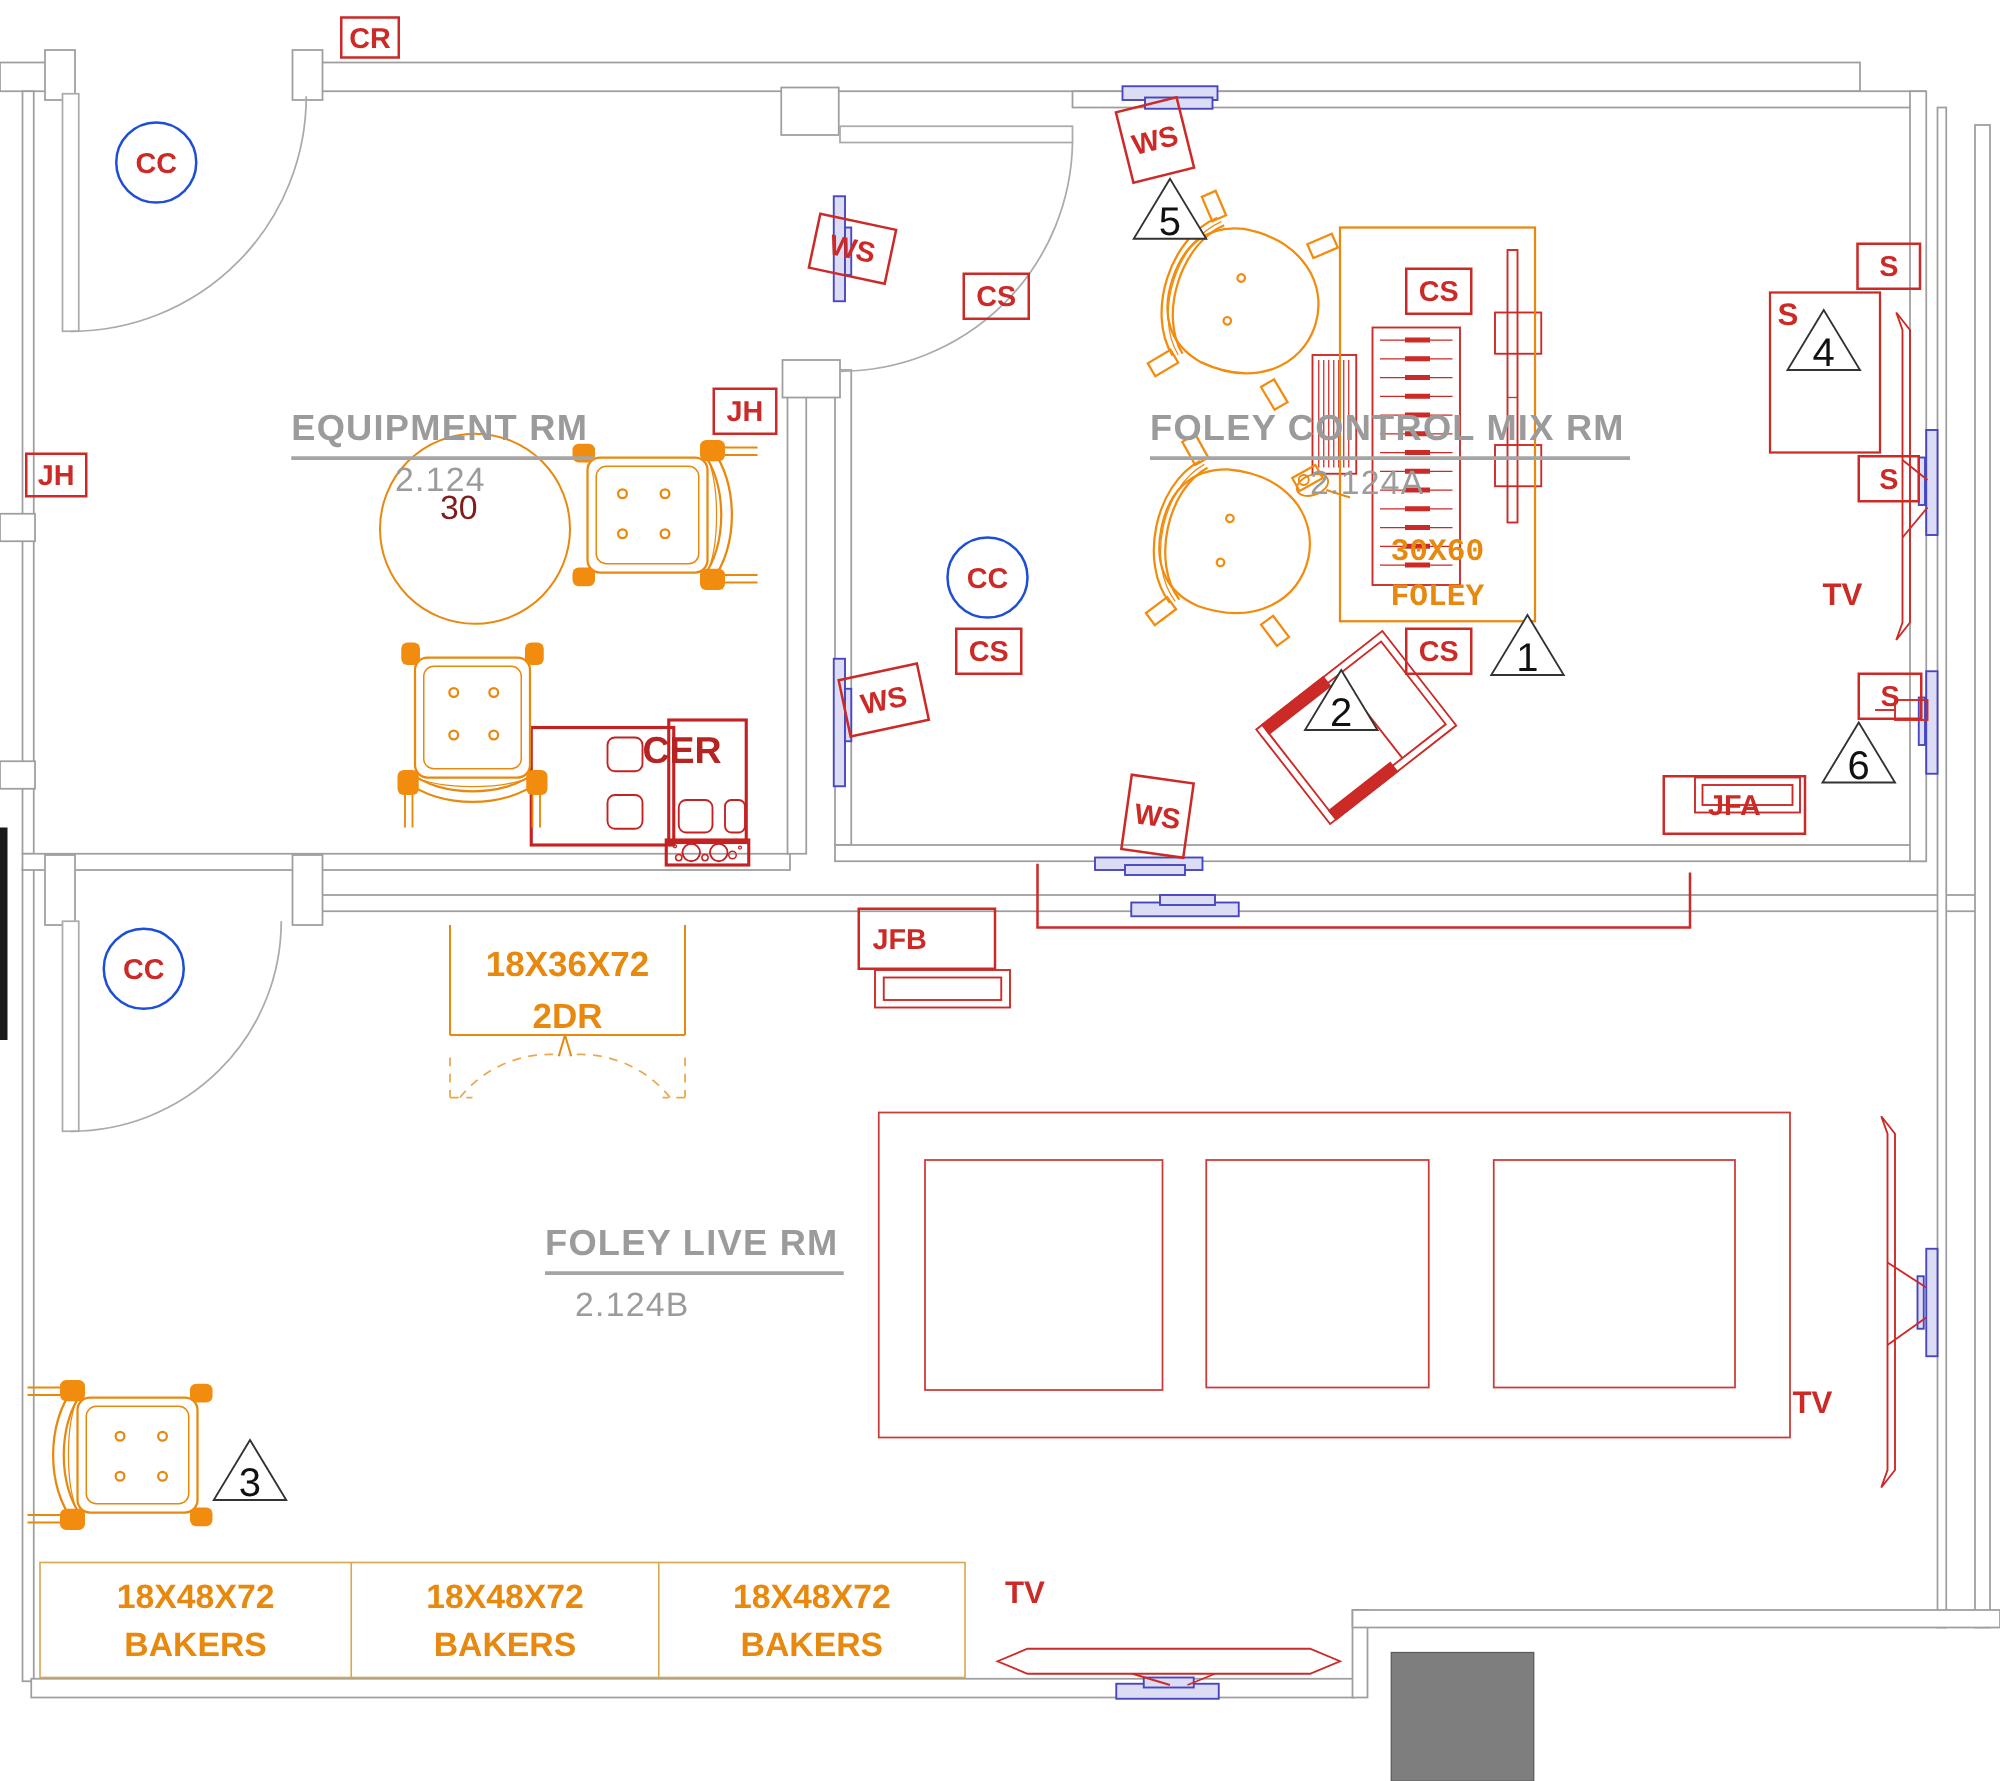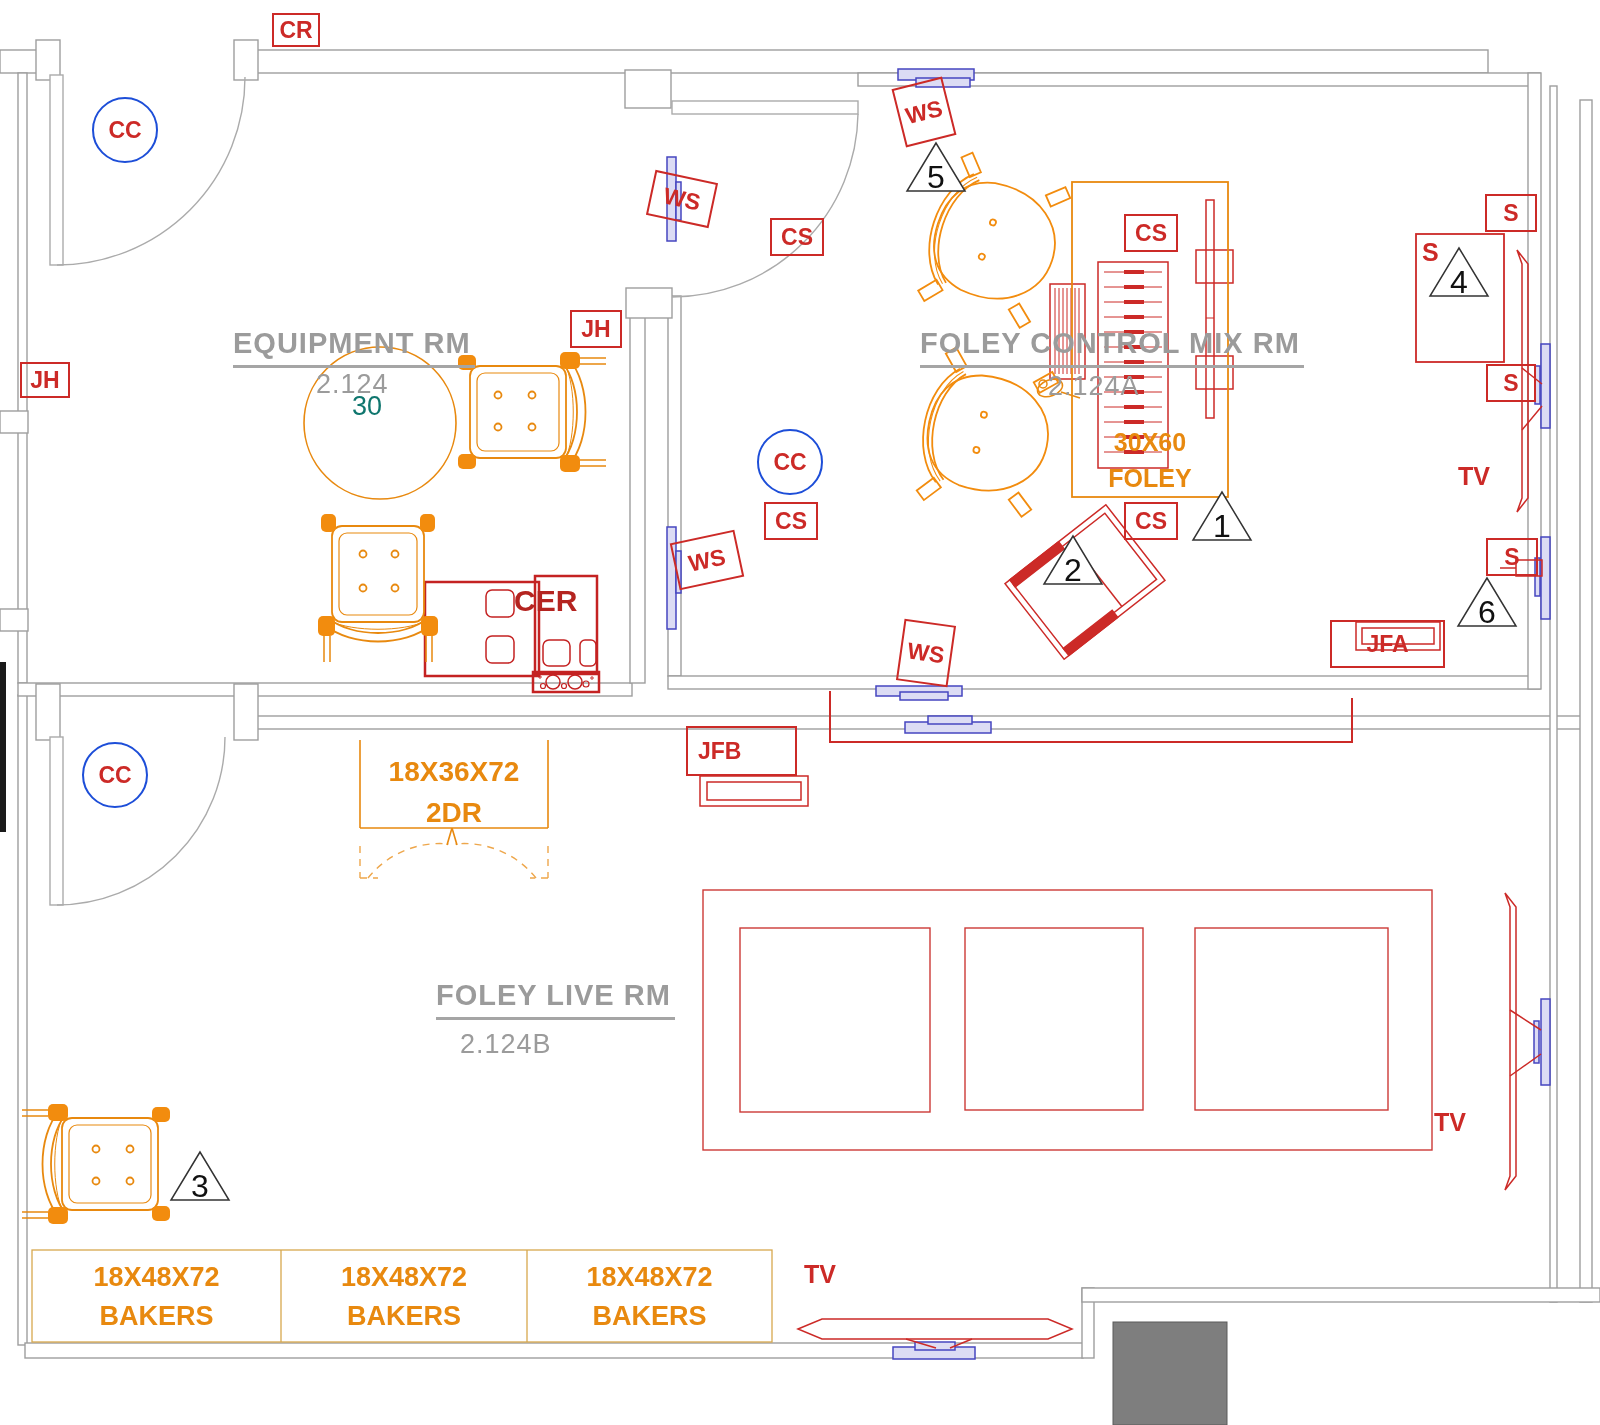--- a/index.html
+++ b/index.html
@@ -7,21 +7,21 @@
         font-family:"Liberation Sans",sans-serif;overflow:hidden;}
   .plan svg.linework{position:absolute;left:0;top:0;}
   .tag{position:absolute;border:2px solid #cc2a27;color:#cc2a27;display:flex;
        align-items:center;justify-content:center;font-weight:bold;font-size:23px;
        background:transparent;box-sizing:border-box;}
   .tag.rot{transform-origin:center center;}
   .ctag{position:absolute;width:66px;height:66px;border:2px solid #1d4ed8;border-radius:50%;
         color:#cc2a27;display:flex;align-items:center;justify-content:center;
         font-weight:bold;font-size:23px;box-sizing:border-box;}
   .ptext{position:absolute;color:#cc2a27;font-weight:bold;white-space:nowrap;}
-  .otext{position:absolute;color:#0f766e;font-weight:bold;white-space:nowrap;}
+  .otext{position:absolute;color:#7f1d1d;font-weight:bold;white-space:nowrap;}
   .room-title{position:absolute;color:#9b9b9b;font-weight:bold;font-size:29px;
         letter-spacing:1px;border-bottom:3px solid #a5a5a5;padding:0 4px 5px 0;white-space:nowrap;text-align:right;}
   .room-num{position:absolute;color:#9b9b9b;font-size:27px;letter-spacing:1px;white-space:nowrap;}
   .cell-label{position:absolute;text-align:center;color:#e8890f;font-weight:bold;line-height:1.45;}
   .triangle{position:absolute;width:64px;height:52px;}
   .triangle .num{position:absolute;left:0;right:0;bottom:0;text-align:center;
         color:#111;font-size:32px;line-height:1;}
 </style>
 </head>
 <body>
@@ -251,21 +251,21 @@
 <div class="ctag" style="left:757px;top:429px;">CC</div>
 <div class="ctag" style="left:82px;top:742px;">CC</div>
 
 <div class="ptext" style="left:1422px;top:238px;font-size:25px;">S</div>
 <div class="ptext" style="left:1458px;top:462px;font-size:25px;">TV</div>
 <div class="ptext" style="left:1434px;top:1108px;font-size:25px;">TV</div>
 <div class="ptext" style="left:804px;top:1260px;font-size:25px;">TV</div>
 <div class="ptext" style="left:514px;top:584px;font-size:30px;color:#b42420;">CER</div>
 <div class="otext" style="left:352px;top:391px;font-size:27px;font-weight:normal;">30</div>
 
-<div class="cell-label" style="left:1072px;top:424px;width:156px;font-size:25px;">
+<div class="cell-label" style="left:1072px;top:424px;width:156px;font-size:25px;font-family:Liberation Mono, monospace;">
   <div>30X60</div>
   <div>FOLEY</div>
 </div>
 <div class="cell-label" style="left:360px;top:752px;width:188px;font-size:28px;">
   <div>18X36X72</div>
   <div>2DR</div>
 </div>
 <div class="cell-label" style="left:32px;top:1258px;width:249px;font-size:27px;">
   <div>18X48X72</div>
   <div>BAKERS</div>

